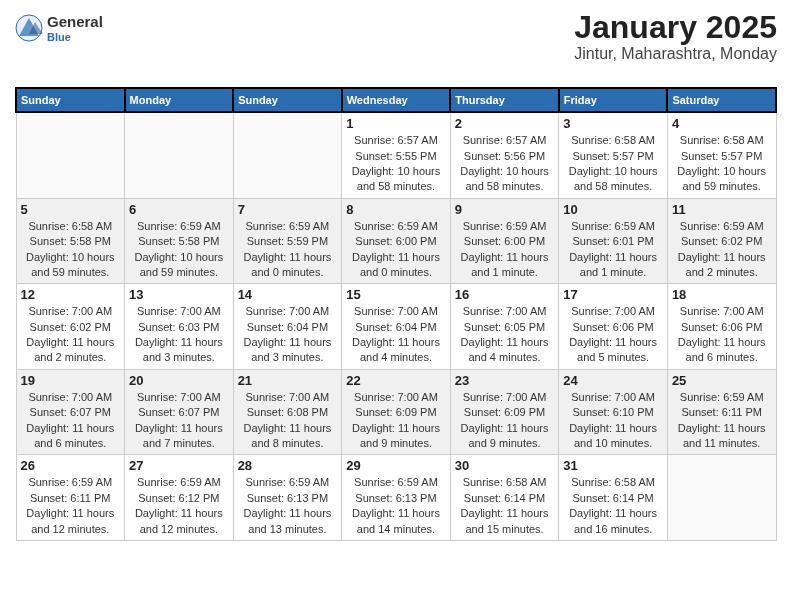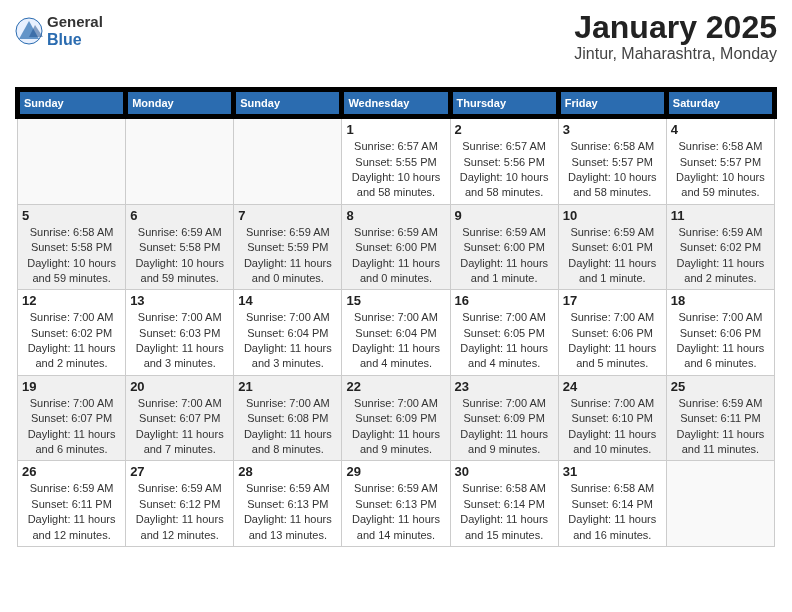--- a/index.html
+++ b/index.html
@@ -29,21 +29,21 @@
       display: flex;
       flex-direction: column;
       line-height: 1.1;
     }
     .logo-general {
       font-size: 15px;
       font-weight: bold;
       color: #333;
     }
     .logo-blue {
-      font-size: 16px;
+      font-size: 11px;
       font-weight: bold;
       color: #2b6cb0;
     }
     .logo-icon {
       width: 28px;
       height: 28px;
       margin-right: 4px;
     }
     .title-section {
       text-align: right;
@@ -63,21 +63,21 @@
       border-collapse: collapse;
       font-size: 10.5px;
     }
     .calendar-table th {
       background: #2b6cb0;
       color: #fff;
       padding: 5px 4px;
       text-align: left;
       font-weight: bold;
       font-size: 11px;
-      border: 5px solid #000000;
+      border: 2px solid #000000;
     }
     .calendar-table td {
       border: 1px solid #ccc;
       vertical-align: top;
       padding: 3px 4px;
       height: 80px;
       width: calc(100% / 7);
       background: #fff;
     }
     .calendar-table td.empty {

